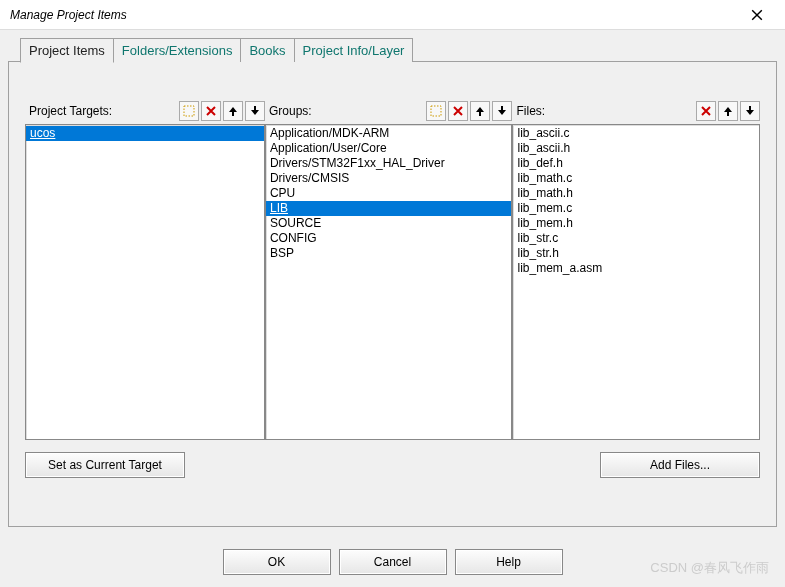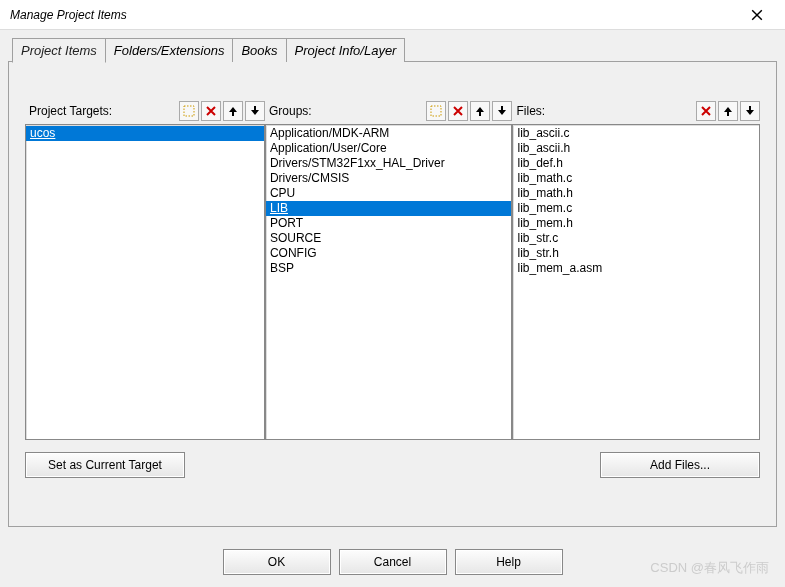--- a/index.html
+++ b/index.html
@@ -28,30 +28,29 @@
     .dialog-body {
       background: #f0f0f0;
       height: 557px;
       padding: 8px 8px 0 8px;
       position: relative;
     }
     .tab-row {
       display: flex;
       position: relative;
       z-index: 2;
-      margin-left: 4px;
-      font-style: italic;
+      margin-left: 12px;
     }
     .tab {
       padding: 4px 8px 4px 8px;
       border: 1px solid #a0a0a0;
       border-bottom: none;
       background: #f0f0f0;
       font-size: 13px;
-      color: #000000;
+      color: #0f766e;
       margin-right: -1px;
       cursor: pointer;
       position: relative;
     }
     .tab.active {
       background: #f0f0f0;
       border-bottom: 1px solid #f0f0f0;
       margin-bottom: -1px;
       color: #222;
       z-index: 3;
@@ -231,21 +230,20 @@
               </svg>
             </div>
         </div>
         <div class="listbox" id="groups-list">
             <div class="list-item">Application/MDK-ARM</div>
             <div class="list-item">Application/User/Core</div>
             <div class="list-item">Drivers/STM32F1xx_HAL_Driver</div>
             <div class="list-item">Drivers/CMSIS</div>
             <div class="list-item">CPU</div>
             <div class="list-item selected">LIB</div>
-            <div class="list-item">PORT</div>
             <div class="list-item">SOURCE</div>
             <div class="list-item">CONFIG</div>
             <div class="list-item">BSP</div>
           </div>
       </div>
 
       <div class="col files">
         <div class="col-header">
           <span class="col-label">Files:</span>
           <div class="icon-btn">

